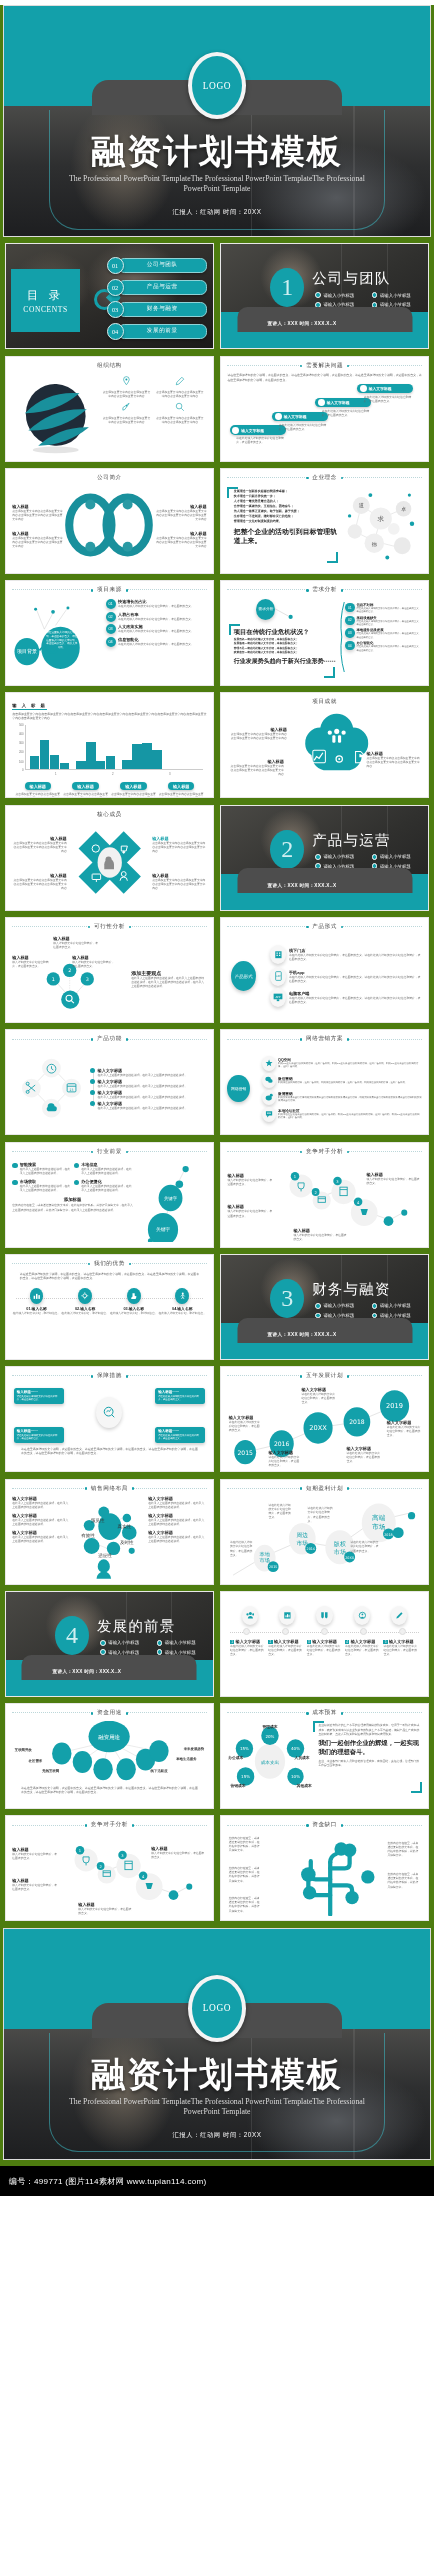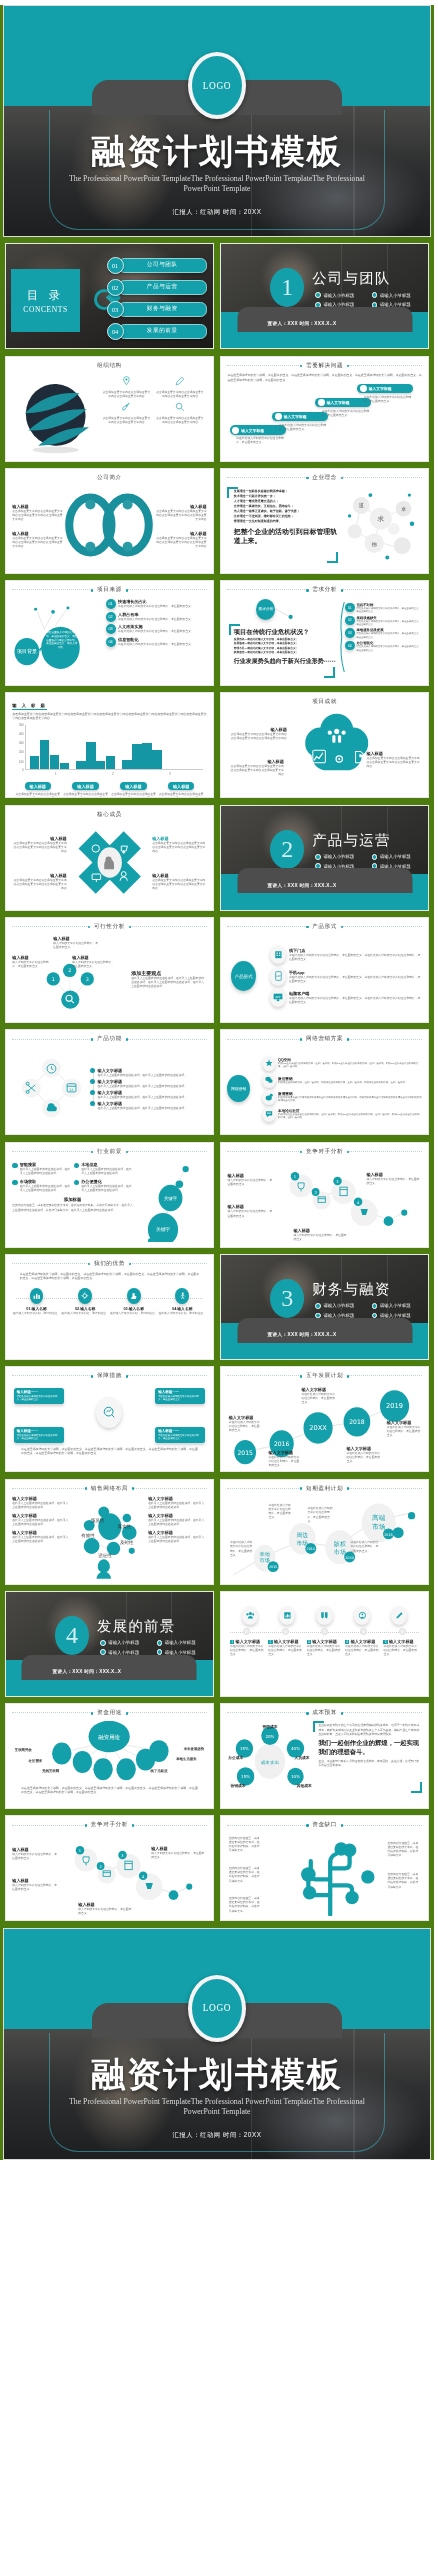--- a/index.html
+++ b/index.html
@@ -1558,15 +1558,18 @@
     <div class="cover-dark-tab"></div>
     <div class="cover-frame"></div>
     <div class="cover-logo">
       <span>LOGO</span>
     </div>
     <div class="cover-title">融资计划书模板</div>
     <div class="cover-sub">The Professional PowerPoint TemplateThe Professional PowerPoint TemplateThe Professional PowerPoint Template</div>
     <div class="cover-meta">汇报人：红动网  时间：20XX</div>
   </div>
 
+  <div class="footer">
+    <span>编号：499771 (图片114素材网 www.tupian114.com)</span>
+  </div>
 
 </div>
 
 
 </body></html>

